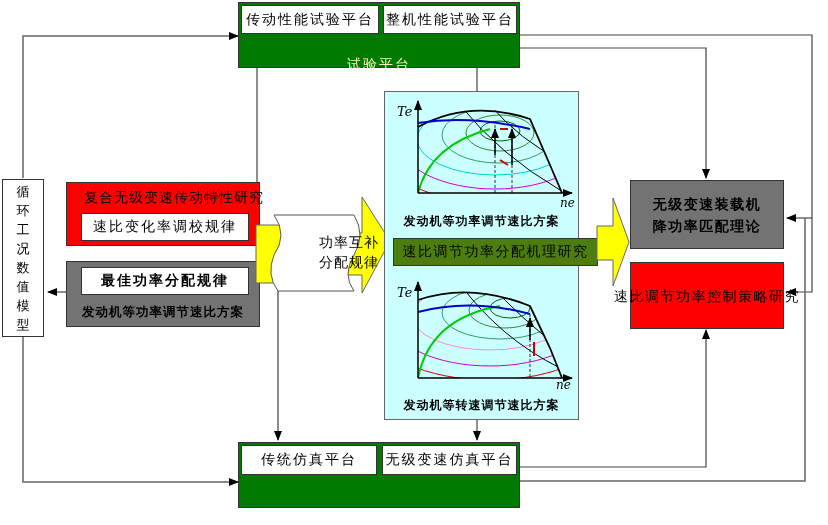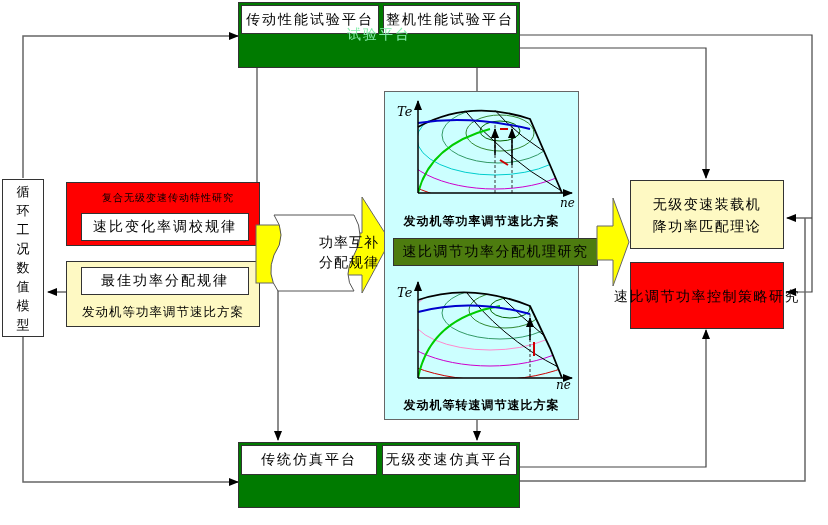--- a/index.html
+++ b/index.html
@@ -4,21 +4,21 @@
   <style>
     html, body { margin: 0; padding: 0; background: #ffffff; }
     body { width: 828px; height: 525px; position: relative; overflow: hidden;
            font-family: "DejaVu Serif", "Liberation Serif", serif; color: #000; }
     .abs { position: absolute; box-sizing: border-box; }
     .txt { font-size: 14px; letter-spacing: 2px; white-space: nowrap; }
     .center { display: flex; align-items: center; justify-content: center; text-align: center; }
     .green-plat { background: #007a00; border: 1.5px solid #333; }
     .white-box { background: #ffffff; border: 1.5px solid #333; }
     .red-box { background: #ff0000; border: 1.5px solid #333; }
-    .pink-box { background: #fef9c3; border: 1.5px solid #333; }
+    .pink-box { background: #737373; border: 1.5px solid #333; font-weight: bold; }
     .cyan-box { background: #ccffff; border: 1.5px solid #666; }
     .orange-box { background: #4d7c0f; border: 1.5px solid #333; }
     svg.overlay { position: absolute; left: 0; top: 0; pointer-events: none; }
     .vert-text { display: flex; flex-direction: column; align-items: center; justify-content: center;
                  font-size: 13px; line-height: 19px; }
     .chart-caption { font-size: 12px; font-weight: bold; letter-spacing: 1px; }
   </style>
 </head>
 <body>
 
@@ -49,41 +49,41 @@
   <path d="M812,218 L787,218" fill="none" stroke="#444" stroke-width="1.2" marker-end="url(#ah)"></path>
 
   <path d="M520,467 L706,467 L706,330" fill="none" stroke="#444" stroke-width="1.2" marker-end="url(#ah)"></path>
 
   <path d="M520,481 L805,481 L805,218" fill="none" stroke="#666" stroke-width="1.5"></path>
 </svg>
 
 <div class="abs green-plat" style="left:238px; top:2px; width:282px; height:66px;">
   <div class="abs white-box txt center" style="left:2px; top:2px; width:138px; height:29px;">传动性能试验平台</div>
   <div class="abs white-box txt center" style="left:144px; top:2px; width:134px; height:29px;">整机性能试验平台</div>
-  <div class="abs txt center" style="left:0; top:18px; width:100%; height:28px; color:#86efac;">试验平台</div>
+  <div class="abs txt center" style="left:0; top:48px; width:100%; height:28px; color:#fef9c3;">试验平台</div>
 </div>
 
 <div class="abs green-plat" style="left:238px; top:442px; width:282px; height:66px;">
   <div class="abs white-box txt center" style="left:2px; top:2px; width:136px; height:30px;">传统仿真平台</div>
   <div class="abs white-box txt center" style="left:143px; top:2px; width:135px; height:30px;">无级变速仿真平台</div>
 </div>
 
 <div class="abs white-box vert-text" style="left:2px; top:179px; width:42px; height:158px;">
   <span>循</span>
   <span>环</span>
   <span>工</span>
   <span>况</span>
   <span>数</span>
   <span>值</span>
   <span>模</span>
   <span>型</span>
 </div>
 
 <div class="abs red-box" style="left:66px; top:182px; width:194px; height:64px;">
-  <div class="abs txt center" style="left:5px; top:4px; width:100%; height:22px; font-size:10px; letter-spacing:1px;">复合无级变速传动特性研究</div>
+  <div class="abs txt center" style="left:11px; top:4px; width:100%; height:22px; font-size:14px; letter-spacing:1px;">复合无级变速传动特性研究</div>
   <div class="abs white-box txt center" style="left:14px; top:30px; width:168px; height:28px;">速比变化率调校规律</div>
 </div>
 
 <div class="abs pink-box" style="left:66px; top:261px; width:194px; height:66px;">
   <div class="abs white-box txt center" style="left:14px; top:5px; width:168px; height:28px;">最佳功率分配规律</div>
   <div class="abs txt center" style="left:0; top:38px; width:100%; height:24px; font-size:12.5px; letter-spacing:1px;">发动机等功率调节速比方案</div>
 </div>
 
 <svg class="abs" style="left:254px; top:195px;" width="136" height="105">
 

